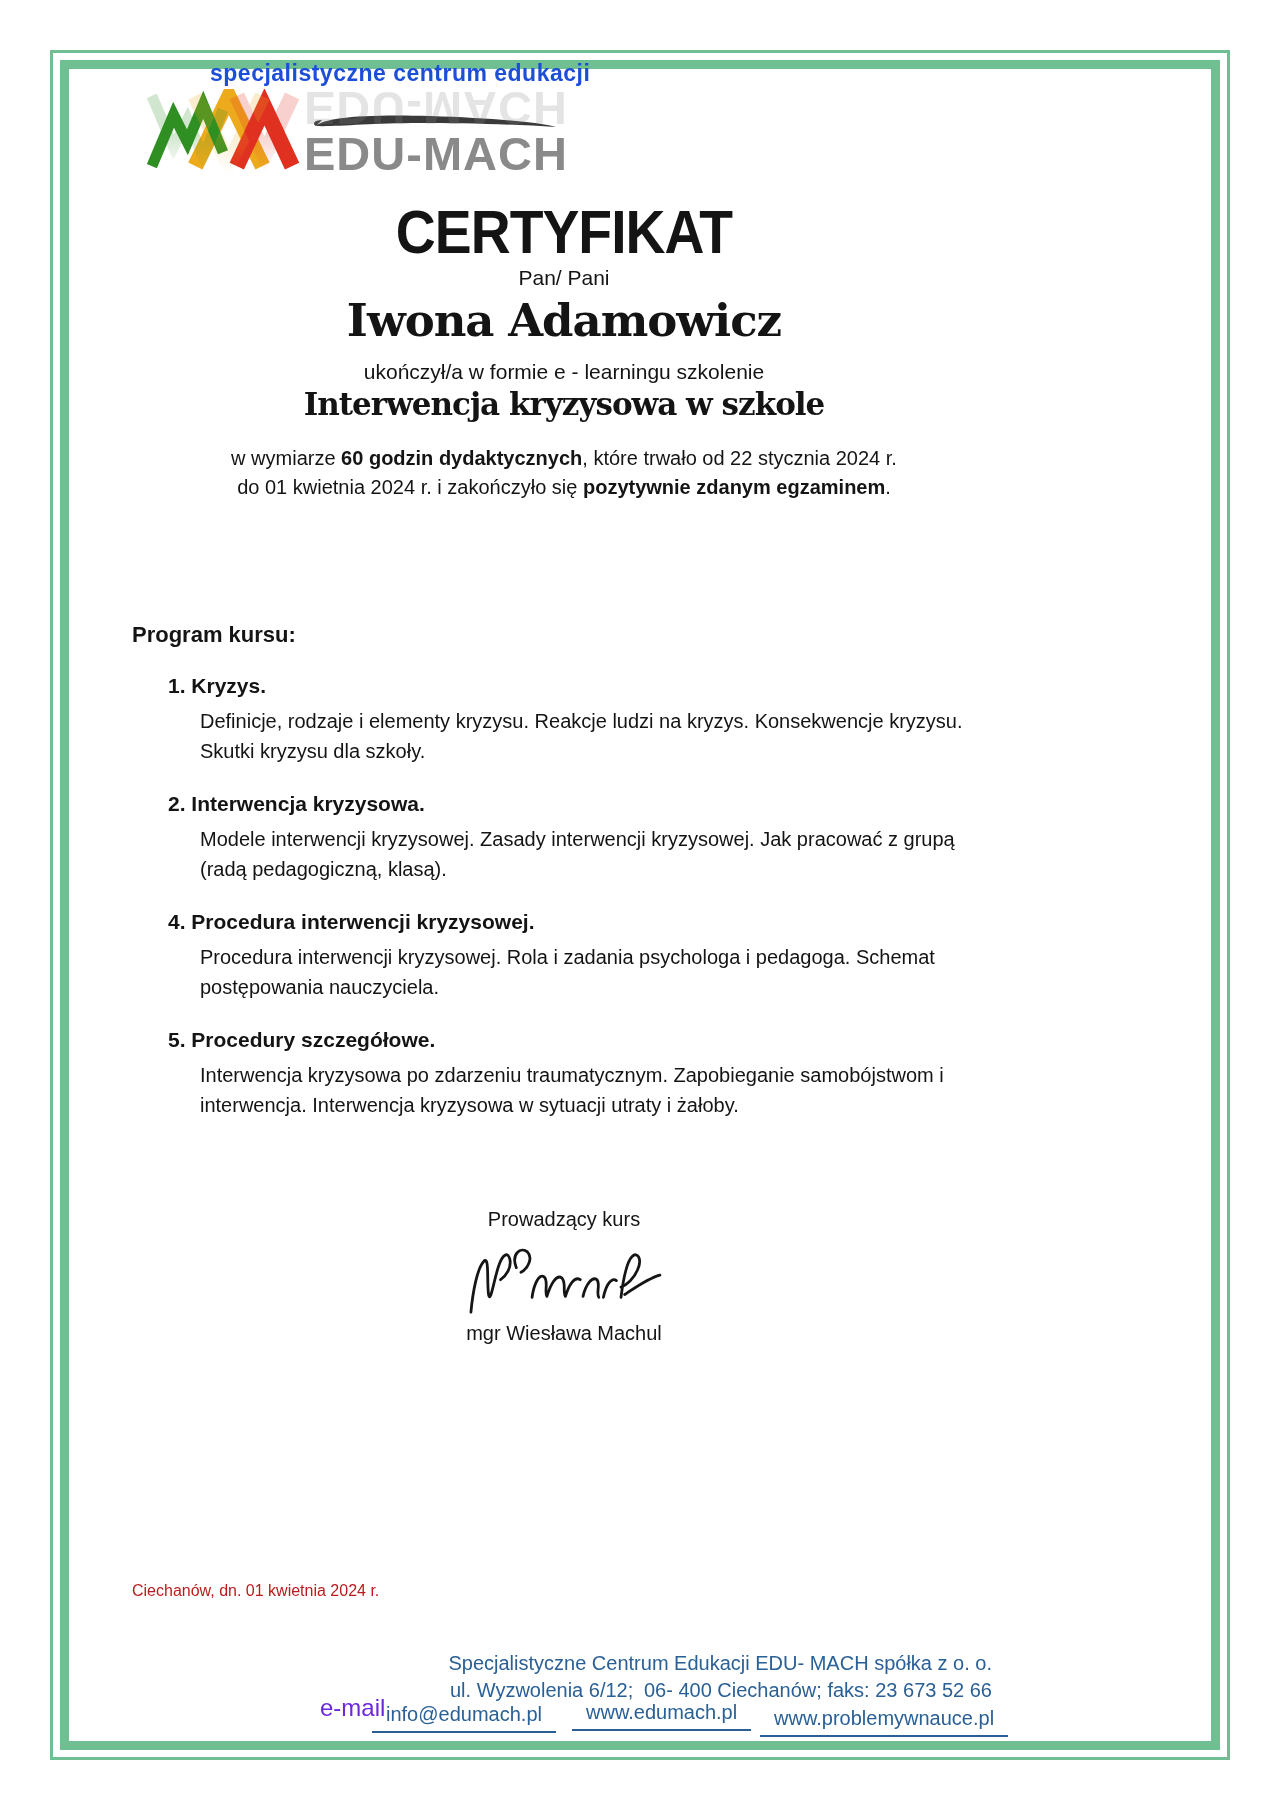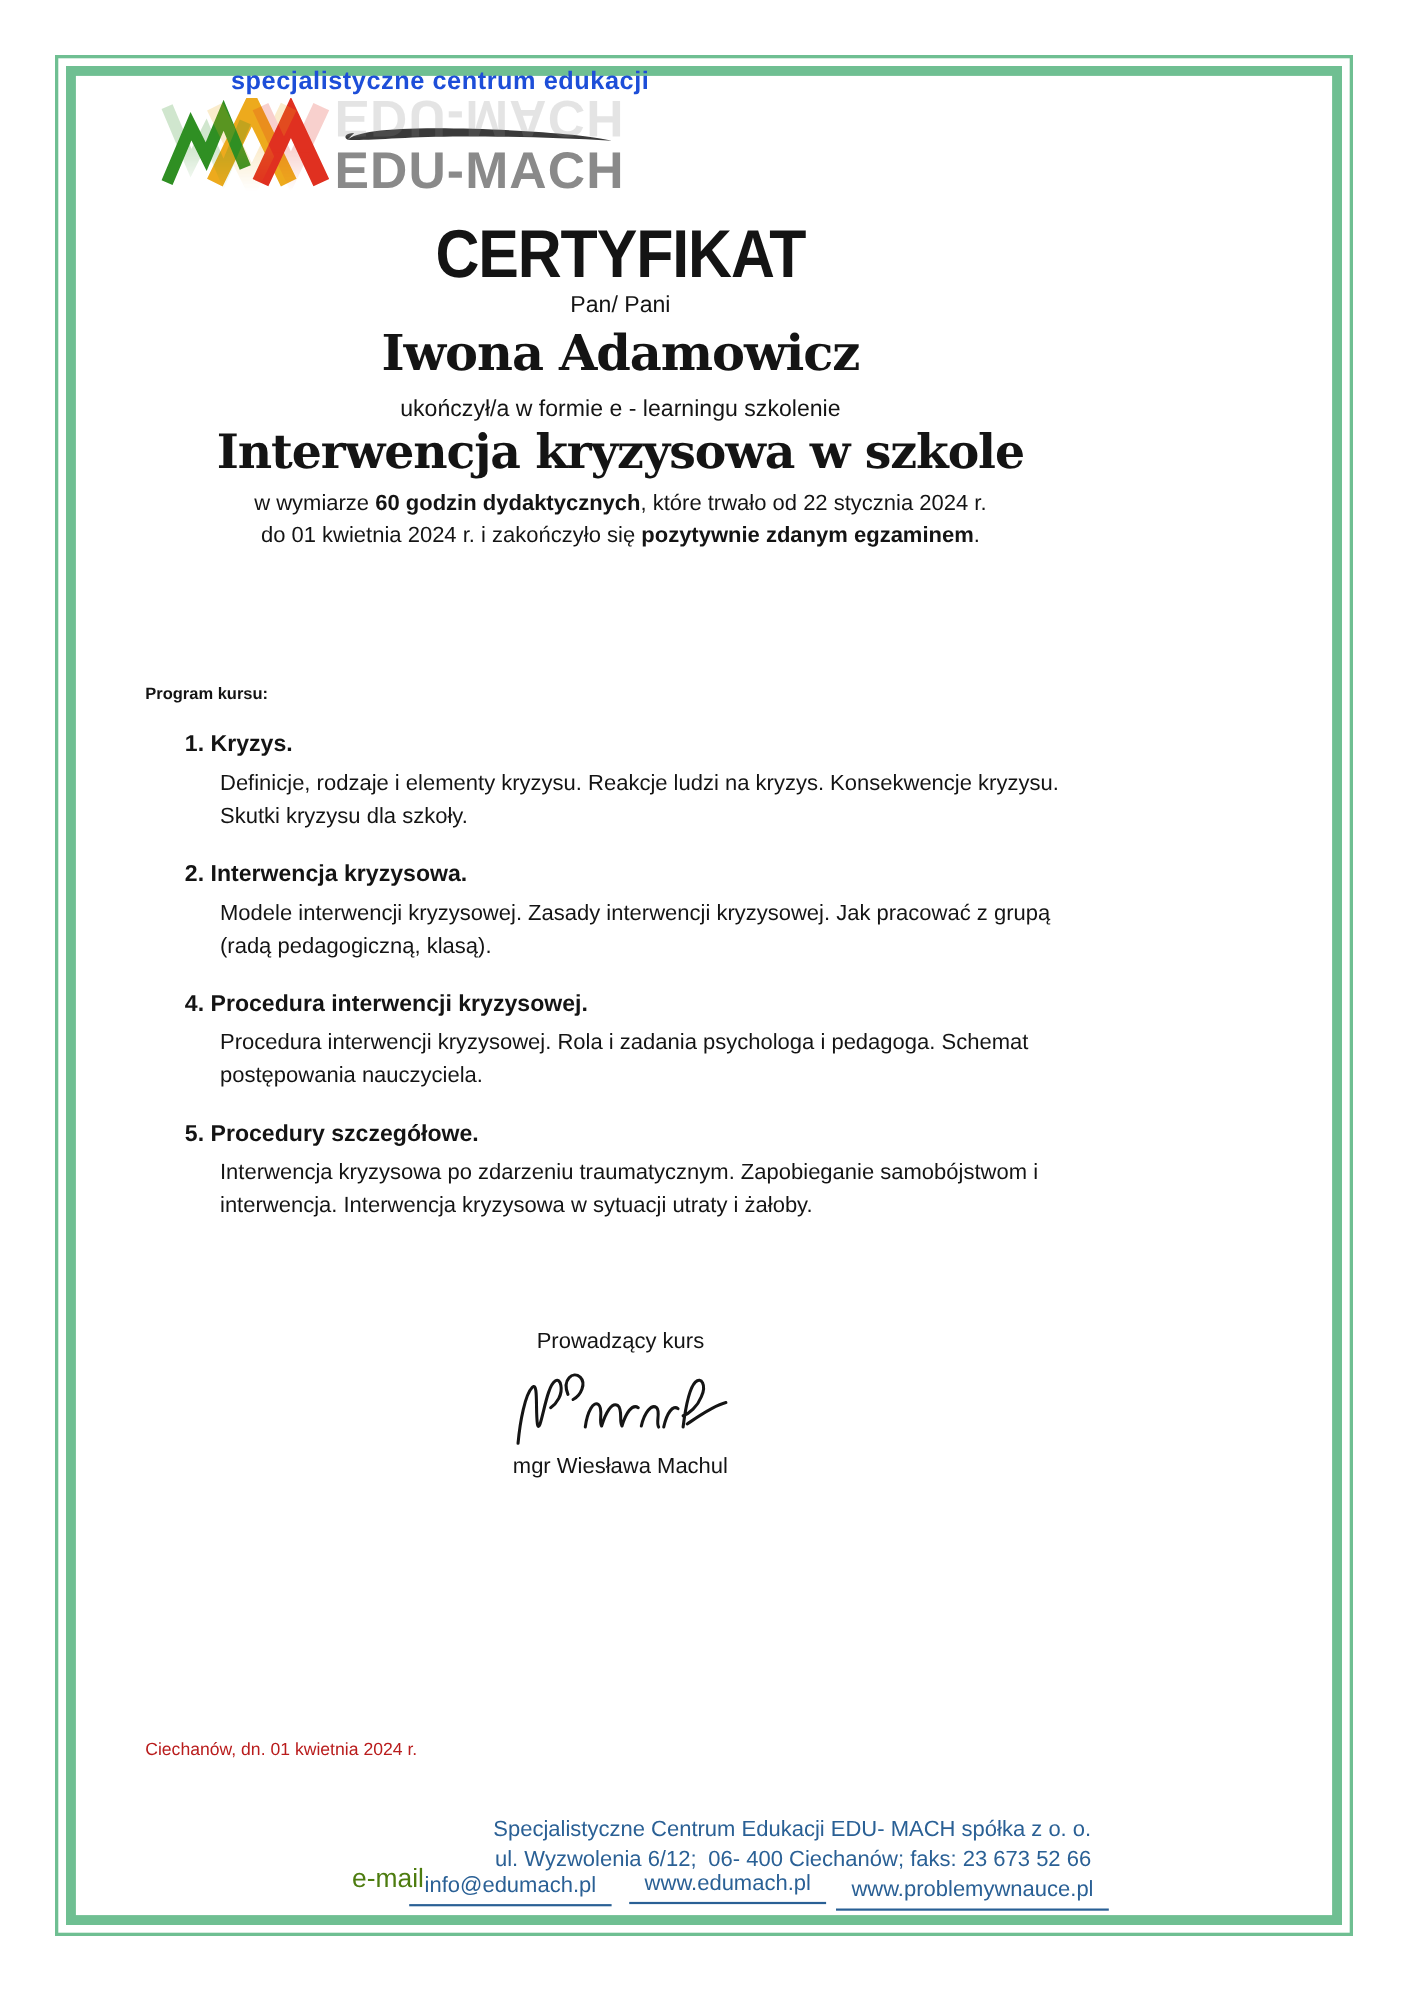--- a/index.html
+++ b/index.html
@@ -59,31 +59,31 @@
   .salutation{position:absolute;left:0;top:266px;width:100%;font-size:21px;}
   .recipient{
     position:absolute;left:0;top:294px;width:100%;
     font-family:"DejaVu Serif",serif;
     font-size:45px;font-weight:700;letter-spacing:-1px;
   }
   .completion{position:absolute;left:0;top:360px;width:100%;font-size:21px;}
   .course-title{
     position:absolute;left:0;top:386px;width:100%;
     font-family:"DejaVu Serif",serif;
-    font-size:43px;font-weight:700;letter-spacing:-1px;
+    font-size:31px;font-weight:700;letter-spacing:-1px;
   }
   .details{
     position:absolute;left:0;top:444px;width:100%;
     font-size:20px;line-height:29px;
   }
   .details b{font-weight:700;}
 
   
   .program{position:absolute;left:62px;top:622px;width:926px;}
-  .program-heading{font-size:15px;font-weight:700;}
+  .program-heading{font-size:22px;font-weight:700;}
   .program-item{margin-top:26px;}
   .item-title{margin-left:36px;font-size:21px;font-weight:700;}
   .item-body{
     margin-left:68px;margin-top:8px;width:790px;
     font-size:20px;line-height:30px;
   }
   .item-body.justify{text-align:justify;}
 
   
   .sig-label{position:absolute;left:0;top:1208px;width:100%;font-size:20px;}
@@ -92,21 +92,21 @@
 
   
   .date-place{
     position:absolute;left:132px;top:1582px;
     font-size:16px;color:#b91c1c;
   }
   .footer{position:absolute;left:0;top:0;width:1280px;height:1810px;color:var(--footer-blue);}
   .f-company{position:absolute;top:1652px;left:0;width:992px;text-align:right;font-size:20px;}
   .f-addr1{position:absolute;top:1679px;left:450px;font-size:20px;}
   .f-addr2{position:absolute;top:1679px;left:0;width:992px;text-align:right;font-size:20px;}
-  .f-email-label{position:absolute;top:1694px;left:320px;font-size:24px;color:#4d7c0f;}
+  .f-email-label{position:absolute;top:1694px;left:320px;font-size:24px;color:#6d28d9;}
   .f-link{
     position:absolute;font-size:20px;
     padding:0 14px 5px 14px;
     border-bottom:2px solid var(--footer-blue);
     white-space:nowrap;
   }
   .f-link.email{top:1703px;left:372px;}
   .f-link.web1{top:1701px;left:572px;}
   .f-link.web2{top:1707px;left:760px;}
 </style>

